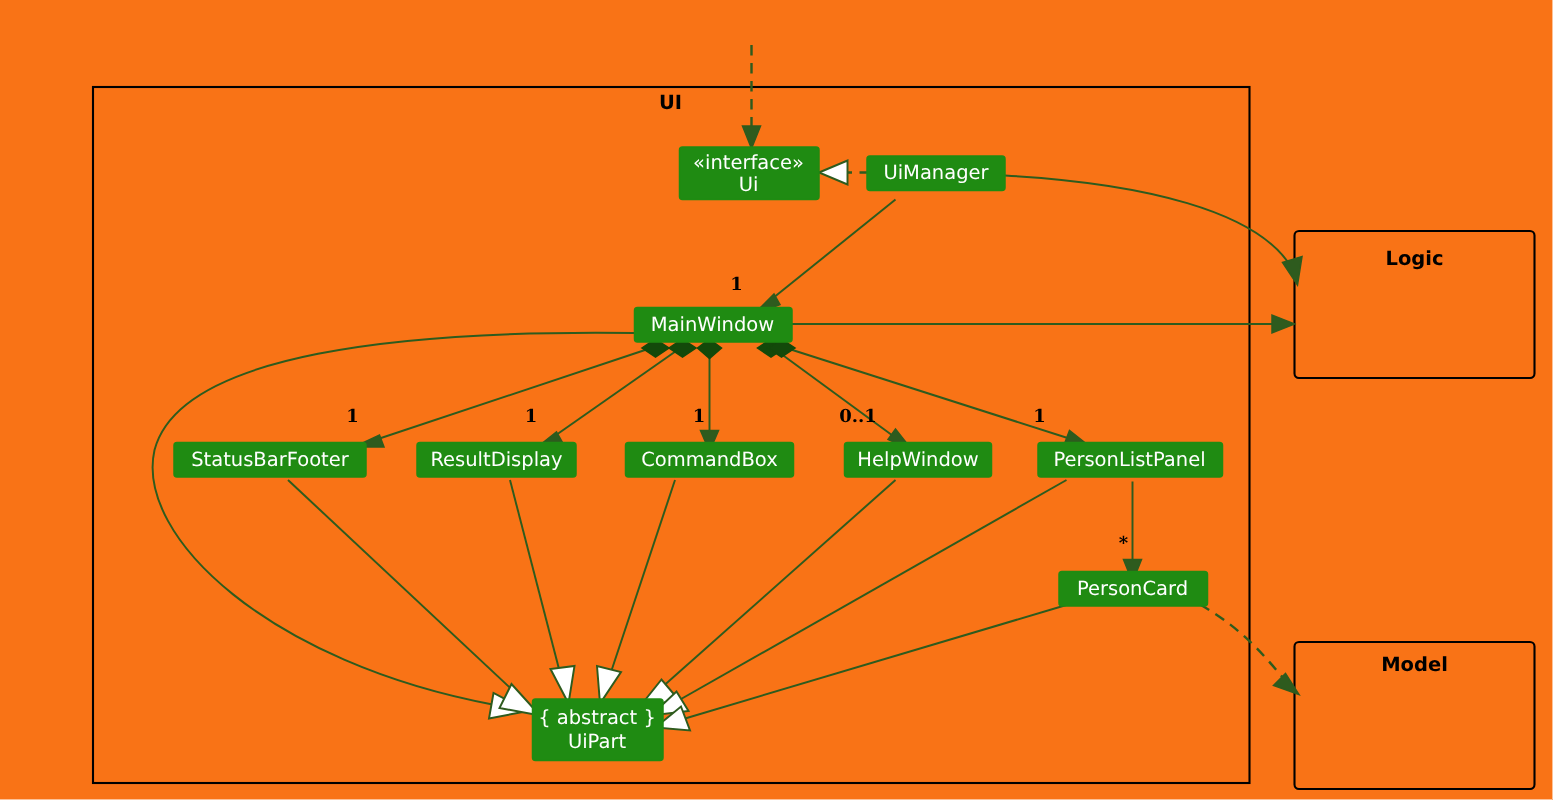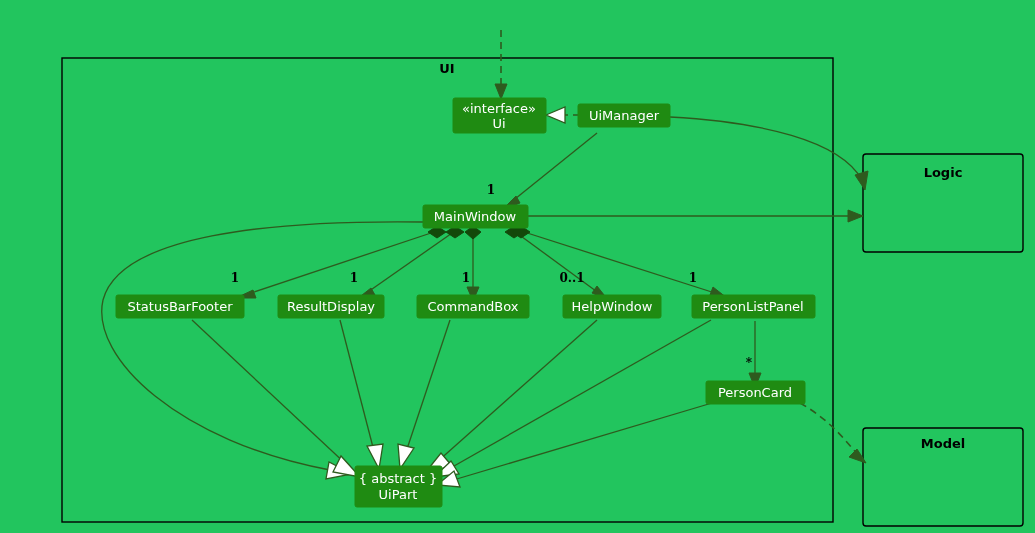--- a/index.html
+++ b/index.html
@@ -4,21 +4,21 @@
 <style>
   html, body {
     margin: 0;
     padding: 0;
     background: #ffffff;
   }
   #canvas {
     position: relative;
     width: 1035px;
     height: 533px;
-    background: #22c55e;
+    background: #f97316;
     font-family: "DejaVu Sans", sans-serif;
     overflow: hidden;
   }
   svg#diagram {
     position: absolute;
     top: 0;
     left: 0;
     width: 1035px;
     height: 533px;
   }

